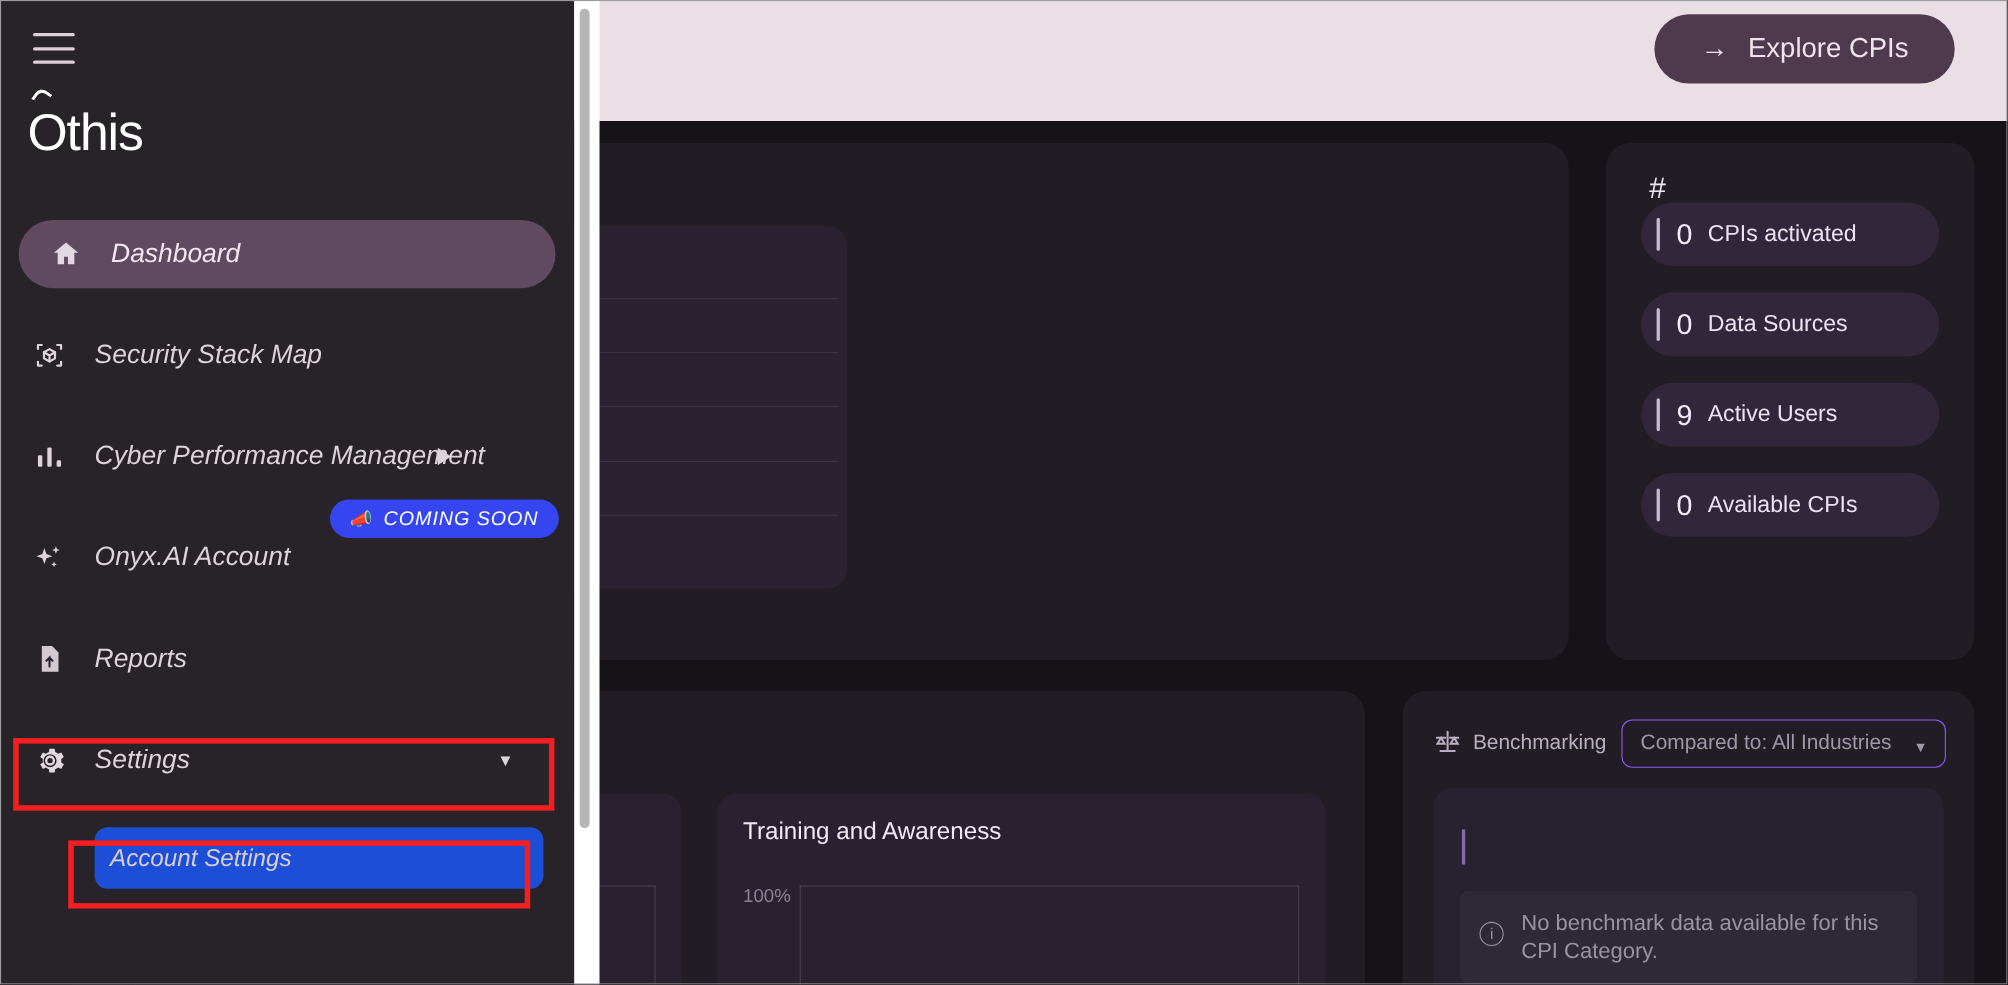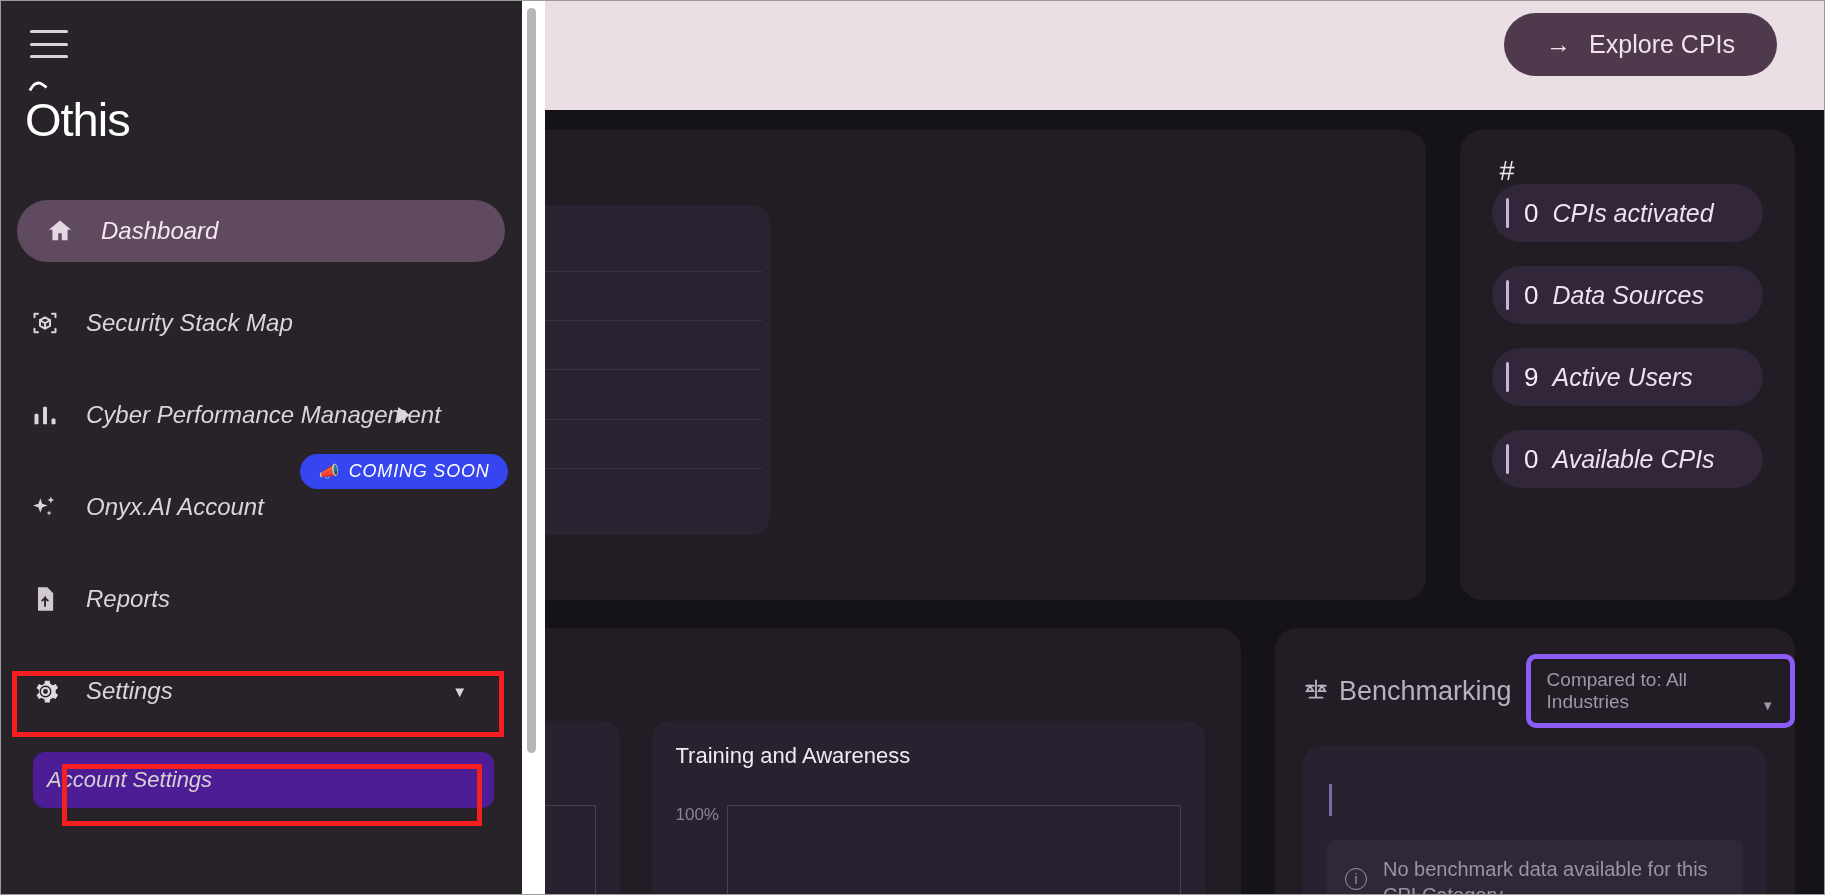--- a/index.html
+++ b/index.html
@@ -66,41 +66,41 @@
     background: #32263a; border-radius: 30px;
     margin: 0 32px 24px 32px; height: 58px;
     display: flex; align-items: center; gap: 14px; padding-left: 22px;
     position: relative;
   }
   .stat::before {
     content: ""; position: absolute; left: 14px; top: 14px;
     width: 3px; height: 30px; background: #c9b7d6; border-radius: 2px;
   }
   .stat .num { font-size: 26px; color: #f3ecf6; margin-left: 10px; }
-  .stat .lab { font-size: 25px; color: #ece2f0; font-style: italic; }
+  .stat .lab { font-size: 21px; color: #ece2f0; }
   .env .stat:first-of-type { margin-top: 26px; }
 
   .row-bottom { height: 380px; margin-top: 28px; }
   .trends { flex: 1 1 auto; width: 870px; }
   .trends-title { font-size: 27px; color: #ece7ef; padding: 28px 0 0 34px; }
   .mini-row { display: flex; gap: 32px; padding: 34px 36px 0 36px; }
   .mini {
     flex: 1; background: #2a2130; border-radius: 18px; height: 250px; padding: 22px 24px;
   }
   .mini-name { font-size: 22px; color: #f0eaf3; }
   .mini-chart { display: flex; margin-top: 36px; }
   .mini-axis { font-size: 17px; color: #8e8296; padding-right: 8px; }
   .mini-plot { flex: 1; border: 1px solid #4a3f52; border-bottom: none; height: 140px; }
 
   
   .bench { flex: 0 0 520px; }
   .bench-head { display: flex; align-items: center; gap: 10px; padding: 26px 0 0 28px; }
-  .bench-head .t { font-size: 27px; color: #b9afc0; }
+  .bench-head .t { font-size: 19px; color: #b9afc0; }
   .cmp-select {
-    border: 5px solid #8b5cf6; border-radius: 10px;
+    border: 1px solid #8b5cf6; border-radius: 10px;
     padding: 10px 16px; display: flex; align-items: flex-end; gap: 20px;
     font-size: 19px; color: #9f96a8; cursor: pointer; margin-left: 4px;
   }
   .cmp-select .cv { font-size: 13px; }
   .bench-inner {
     background: #272130; border-radius: 18px; margin: 18px 28px 0 28px; padding: 22px 24px 26px 24px;
   }
   .bench-cat { font-size: 22px; color: #a79dae; }
   .bench-bar { width: 3px; height: 32px; background: #7f6ab0; margin: 16px 0 0 2px; }
   .bench-note {
@@ -166,21 +166,21 @@
     position: absolute; left: 300px; top: -22px;
     background: #3545f0; color: #fff; font-size: 18px; letter-spacing: .8px;
     border-radius: 20px; padding: 7px 18px; display: flex; align-items: center; gap: 10px;
   }
   .badge .mg { font-size: 16px; }
 
   .sub-item {
     padding-left: 78px; height: 56px; display: flex; align-items: center;
     color: #d8cfd6; font-size: 22px; cursor: pointer;
   }
-  .sub-item.hovered { background: #4c1d95; border-radius: 12px; margin: 0 28px 0 33px; padding-left: 14px; }
+  .sub-item.hovered { background: #1d4ed8; border-radius: 12px; margin: 0 28px 0 86px; padding-left: 14px; }
 
   
   .annot { position: absolute; border: 5px solid #f51f22; z-index: 40; pointer-events: none; }
   #annot-settings { left: 12px; top: 671px; width: 492px; height: 66px; }
   #annot-account { left: 62px; top: 764px; width: 420px; height: 62px; }
 
   
   .page-border { position: absolute; inset: 0; border: 1px solid #9a9a9a; z-index: 60; pointer-events: none; }
 </style>
 </head>

